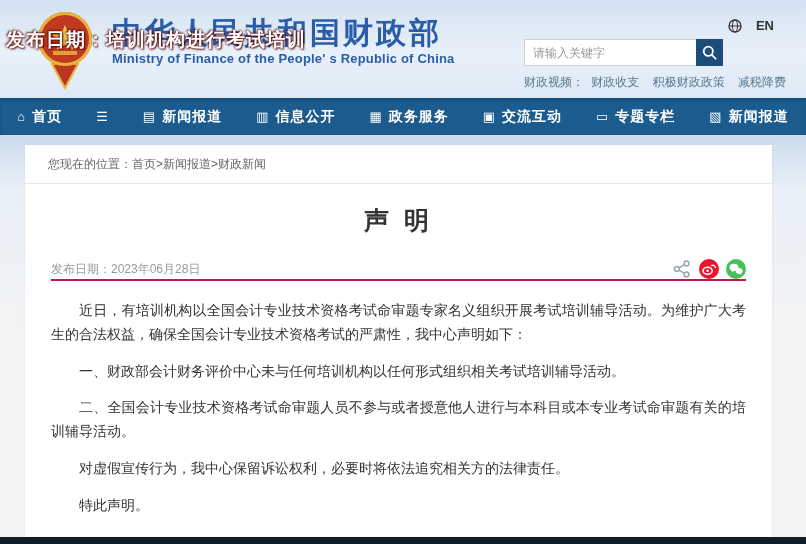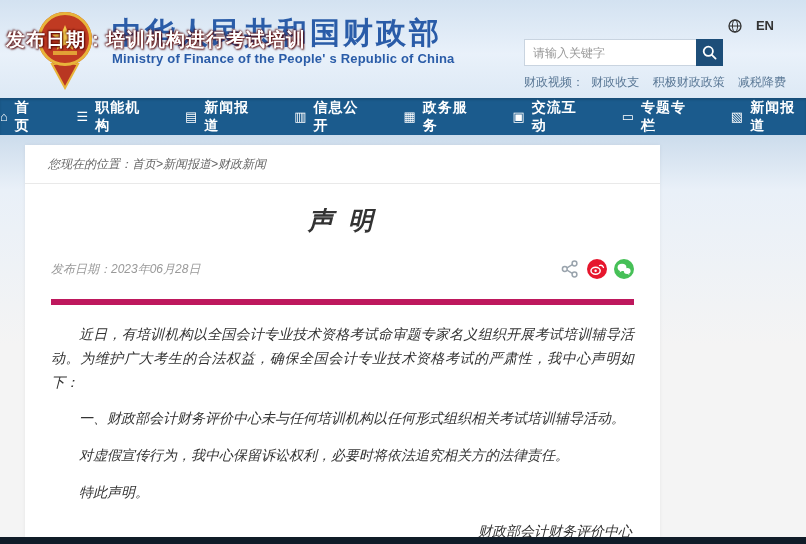--- a/index.html
+++ b/index.html
@@ -57,35 +57,35 @@
     cursor:pointer;text-decoration:none;letter-spacing:1px;
   }
   .nav-ic{font-size:13px;font-weight:normal;line-height:1;}
 
   
   .content-bg{
     position:absolute;top:135px;left:0;right:0;bottom:0;
     background:linear-gradient(180deg,#ccdcec 0%,#e9f0f8 55px,#f4f4f4 210px);
   }
   .card{
-    position:absolute;left:25px;top:10px;width:635px;height:393px;
-    background:#ffffff;box-shadow:0 0 4px rgba(0,0,0,.06);font-style:italic;
+    position:absolute;left:25px;top:10px;width:747px;height:393px;
+    background:#ffffff;box-shadow:0 0 4px rgba(0,0,0,.06);
   }
   .breadcrumb-row{
     padding:11px 23px 10px 23px;border-bottom:1px solid #e9e9e9;
     font-size:12px;color:#666;
   }
   .breadcrumb-row a{color:#666;text-decoration:none;cursor:pointer;}
   .article{padding:0 26px;}
   .article-title{
     margin:20px 0 0 0;text-align:center;font-size:25px;font-weight:bold;color:#333;letter-spacing:4px;
   }
   .meta-row{
     display:flex;justify-content:space-between;align-items:center;
-    margin-top:22px;padding-bottom:20px;border-bottom:6px solid #be185d;
+    margin-top:22px;padding-bottom:0;border-bottom:2px solid #be185d;
   }
   .pub-date{font-size:12px;color:#999;}
   .share-icons{display:flex;align-items:center;gap:7px;}
   .share-icons .ic{width:20px;height:20px;cursor:pointer;display:block;}
   .body-text{margin-top:18px;}
   .body-text p{
     margin:0 0 13px 0;font-size:14px;color:#333;line-height:1.7;
     text-indent:2em;text-align:justify;
   }
   .sig{margin-top:18px;text-align:right;font-size:14px;color:#333;padding-right:2px;}
@@ -141,21 +141,20 @@
     </div>
   </div>
 
   <div class="navbar">
     <a class="nav-item">
       <span class="nav-ic">⌂</span>
       <span>首页</span>
     </a>
     <a class="nav-item">
       <span class="nav-ic">☰</span>
-      <span>职能机构</span>
     </a>
     <a class="nav-item">
       <span class="nav-ic">▤</span>
       <span>新闻报道</span>
     </a>
     <a class="nav-item">
       <span class="nav-ic">▥</span>
       <span>信息公开</span>
     </a>
     <a class="nav-item">
@@ -208,20 +207,21 @@
               <path d="M6.5 11.5 L5.4 13.4 L8 12" fill="#fff"></path>
               <ellipse cx="13.2" cy="12" rx="3.4" ry="2.9" fill="#fff"></ellipse>
               <path d="M14.6 14.4 L15.6 16 L13.2 14.8" fill="#fff"></path>
             </svg>
           </span>
         </div>
 
         <div class="body-text">
           <p>近日，有培训机构以全国会计专业技术资格考试命审题专家名义组织开展考试培训辅导活动。为维护广大考生的合法权益，确保全国会计专业技术资格考试的严肃性，我中心声明如下：</p>
           <p>一、财政部会计财务评价中心未与任何培训机构以任何形式组织相关考试培训辅导活动。</p>
+          <p>二、全国会计专业技术资格考试命审题人员不参与或者授意他人进行与本科目或本专业考试命审题有关的培训辅导活动。</p>
           <p>对虚假宣传行为，我中心保留诉讼权利，必要时将依法追究相关方的法律责任。</p>
           <p>特此声明。</p>
         </div>
 
         <div class="sig">财政部会计财务评价中心</div>
 
       </div>
     </div>
   </div>
 

